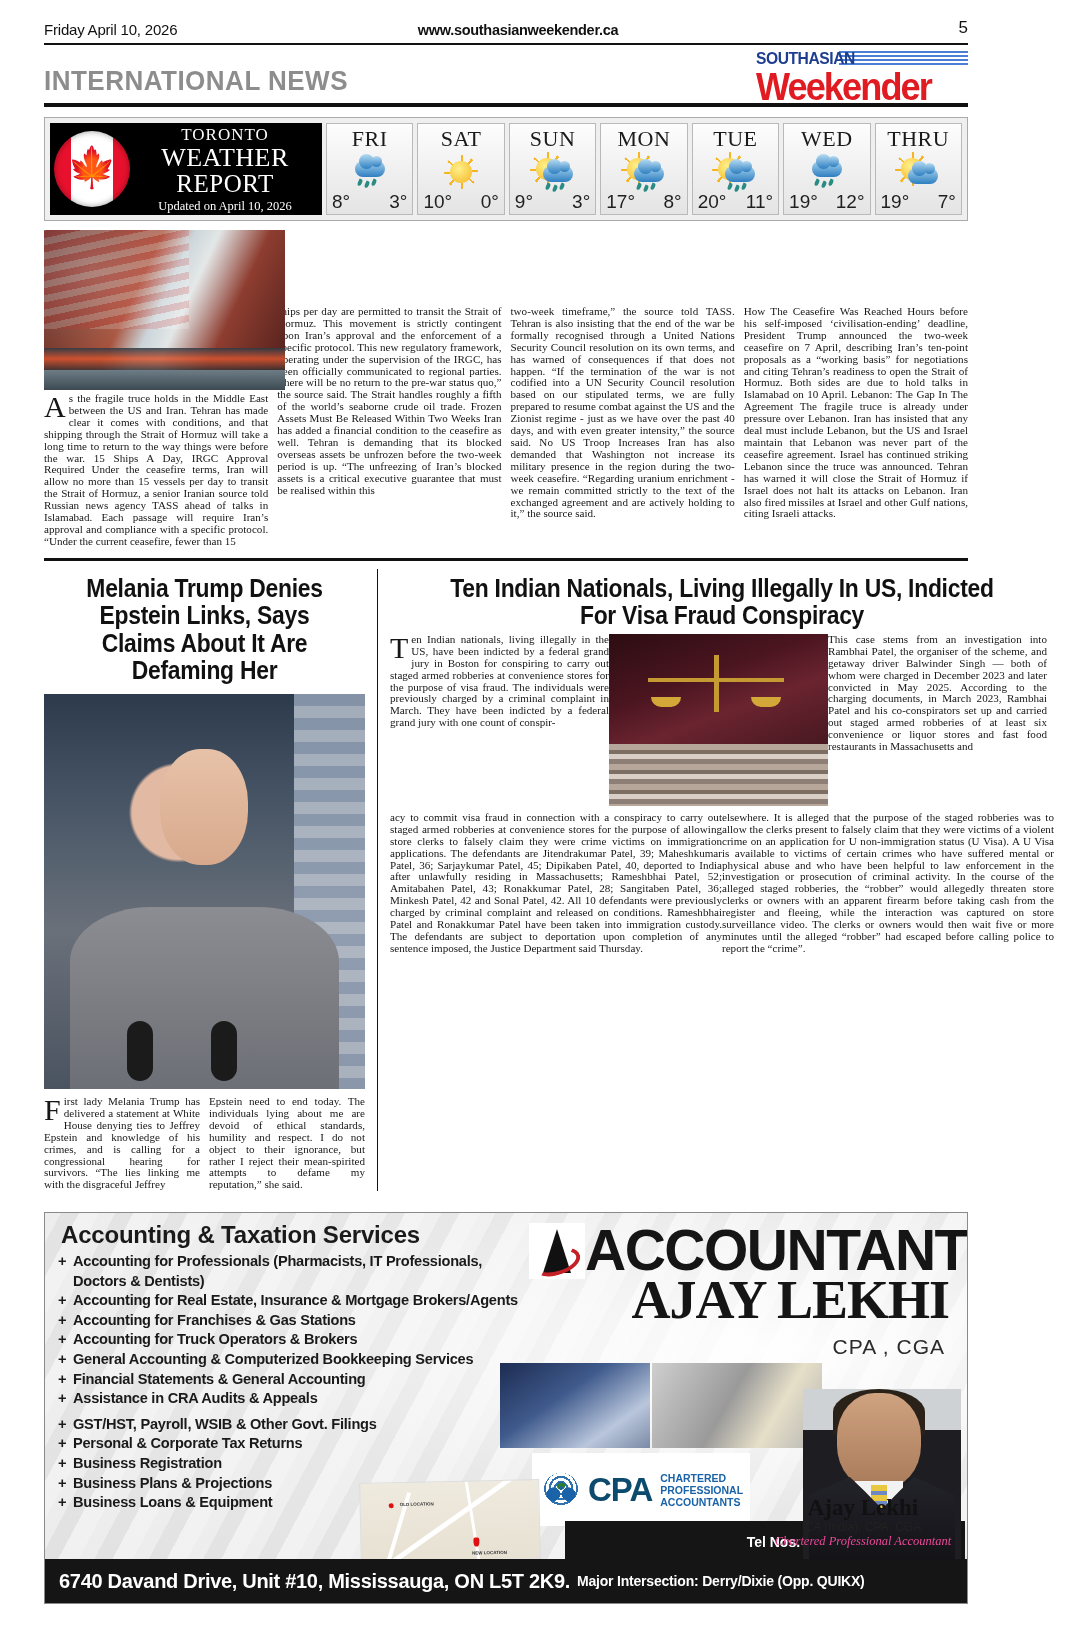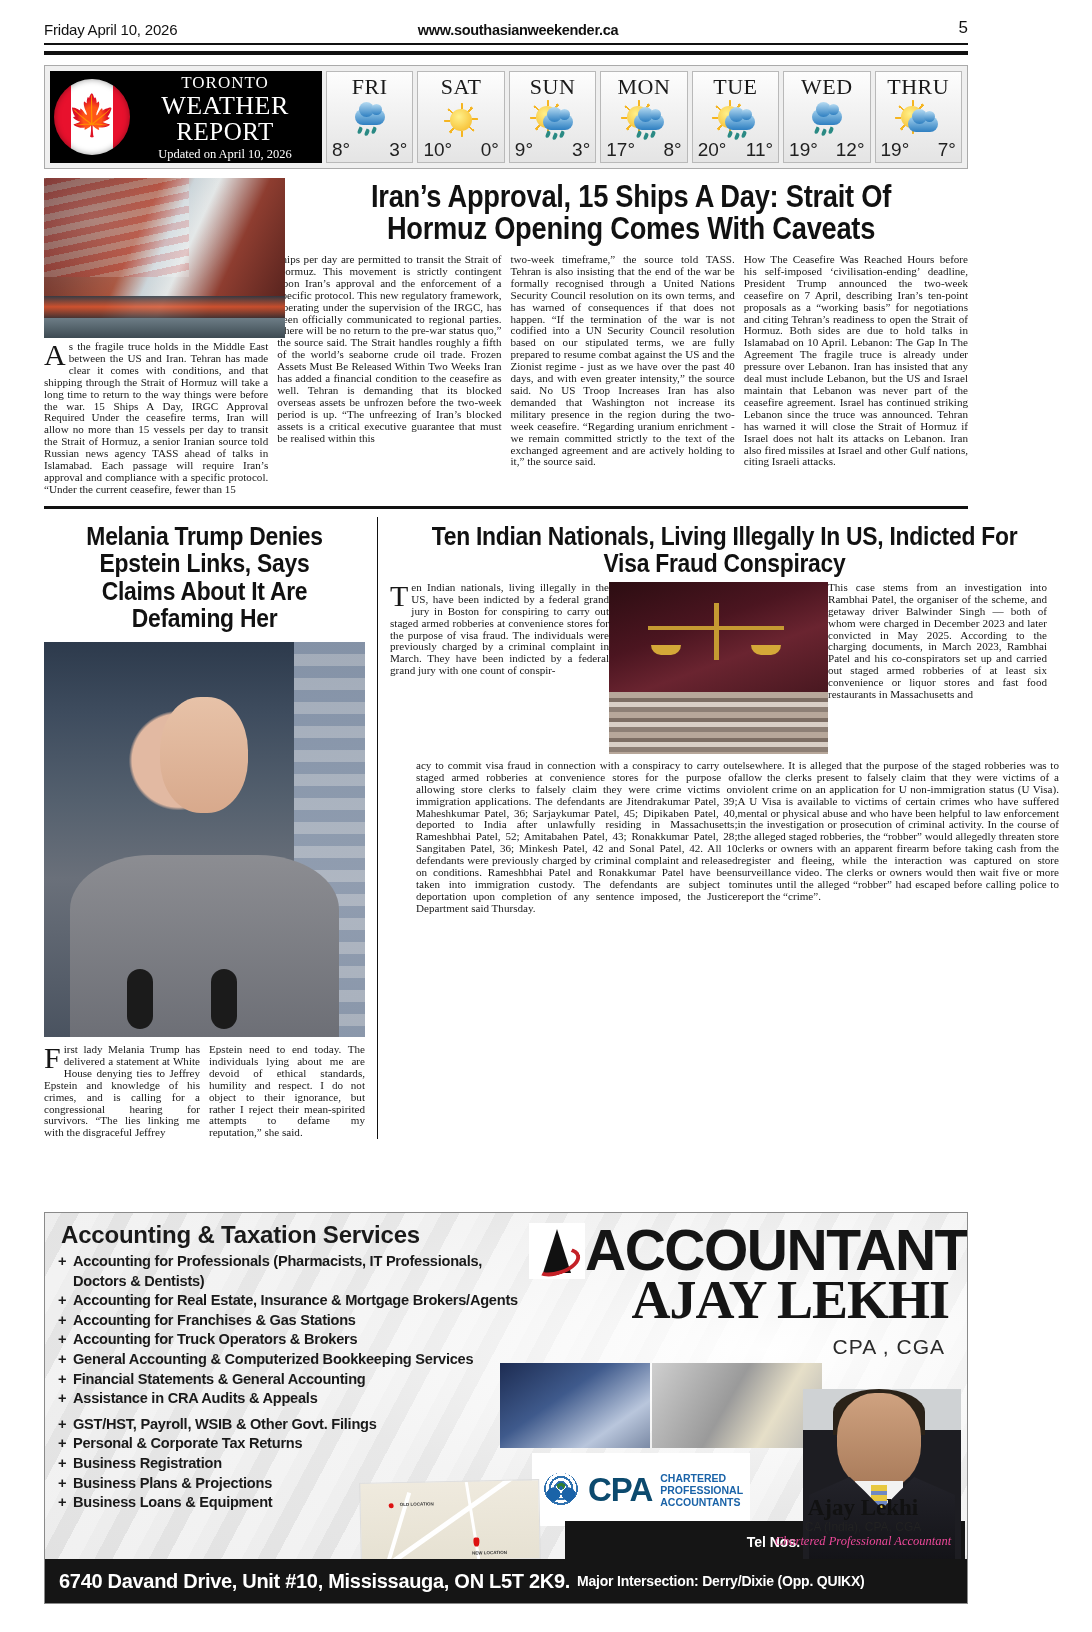--- a/index.html
+++ b/index.html
@@ -155,21 +155,21 @@
       linear-gradient(160deg,#2c0d12 0%, #4b1520 30%, #6a2430 48%, #2a0d12 100%);
     position:relative; overflow:hidden;
   }
   .gv-scale { position:absolute; left:18%; top:12%; width:62%; height:48%; }
   .gv-beam { position:absolute; left:0; top:28%; width:100%; height:4px; background:#c59a32; }
   .gv-post { position:absolute; left:48%; top:0; width:5px; height:70%; background:#c59a32; }
   .gv-pan1, .gv-pan2 { position:absolute; top:52%; width:30px; height:10px; background:#d4a838; border-radius:0 0 15px 15px;}
   .gv-pan1 { left:2%; } .gv-pan2 { right:2%; }
   .gv-books { position:absolute; left:0; bottom:0; width:100%; height:36%;
     background:repeating-linear-gradient(to bottom,#b7a79a 0 6px,#7d6e64 6px 10px, #d9cfc6 10px 15px, #8d7f75 15px 20px);}
-  .s3-wide { margin-top:6px;margin-left:26px; }
+  .s3-wide { margin-top:6px; }
 
   
   .ad {
     position:absolute; left:44px; right:44px; bottom:28px; height:392px;
     border:1px solid #8a8a8a; background:#fff; overflow:hidden;
   }
   .ad-bg { position:absolute; inset:0;
     background:
       radial-gradient(ellipse at 78% 35%, rgba(255,255,255,.95), rgba(235,235,235,.4) 45%, rgba(200,200,200,.2)),
       repeating-linear-gradient(118deg, #f4f4f4 0 14px, #e6e6e6 14px 30px, #fafafa 30px 48px);
@@ -252,20 +252,30 @@
 
 <div class="page">
 
   <div class="masthead-top">
     <div class="md-date">Friday April 10, 2026</div>
     <div class="md-url">www.southasianweekender.ca</div>
     <div class="md-pg">5</div>
   </div>
   <div class="rule-thin"></div>
 
+  <div class="masthead-bar">
+    <div class="section-title">INTERNATIONAL NEWS</div>
+    <div class="logo-block">
+      <div class="logo-row1">
+        <div class="logo-sa">SOUTHASIAN</div>
+        <div class="logo-stripes"></div>
+      </div>
+      <div class="logo-week">Weekender</div>
+    </div>
+  </div>
   <div class="rule-thick"></div>
 
   <div class="weather">
     <div class="wx-brand">
       <div class="wx-flag">
           <span class="leaf">🍁</span>
         </div>
       <div class="wx-brand-txt">
         <div class="wx-l1">TORONTO</div>
         <div class="wx-l2">WEATHER</div>
@@ -402,23 +412,20 @@
 
   <div class="story1">
     <div class="s1-grid">
       <div class="s1-c">
         <div class="s1-img">
           <div class="stripes"></div>
             <div class="shipband"></div>
             <div class="water"></div>
         </div>
       </div>
-      <div style="flex:1">
-        <div class="headline s1-head">Iran’s Approval, 15 Ships A Day: Strait Of Hormuz Opening Comes With Caveats</div>
-      </div>
     </div>
 
     <div class="s1-grid" style="margin-top:4px">
       <div class="s1-c body-col" style="margin-top:-1px">
         <p class="dropcap">As the fragile truce holds in the Middle East between the US and Iran. Tehran has made clear it comes with conditions, and that shipping through the Strait of Hormuz will take a long time to return to the way things were before the war.
 15 Ships A Day, IRGC Approval Required
 Under the ceasefire terms, Iran will allow no more than 15 vessels per day to transit the Strait of Hormuz, a senior Iranian source told Russian news agency TASS ahead of talks in Islamabad. Each passage will require Iran’s approval and compliance with a specific protocol.
 “Under the current ceasefire, fewer than 15</p>
       </div>
       <div class="s1-c body-col" style="margin-top:-88px">

